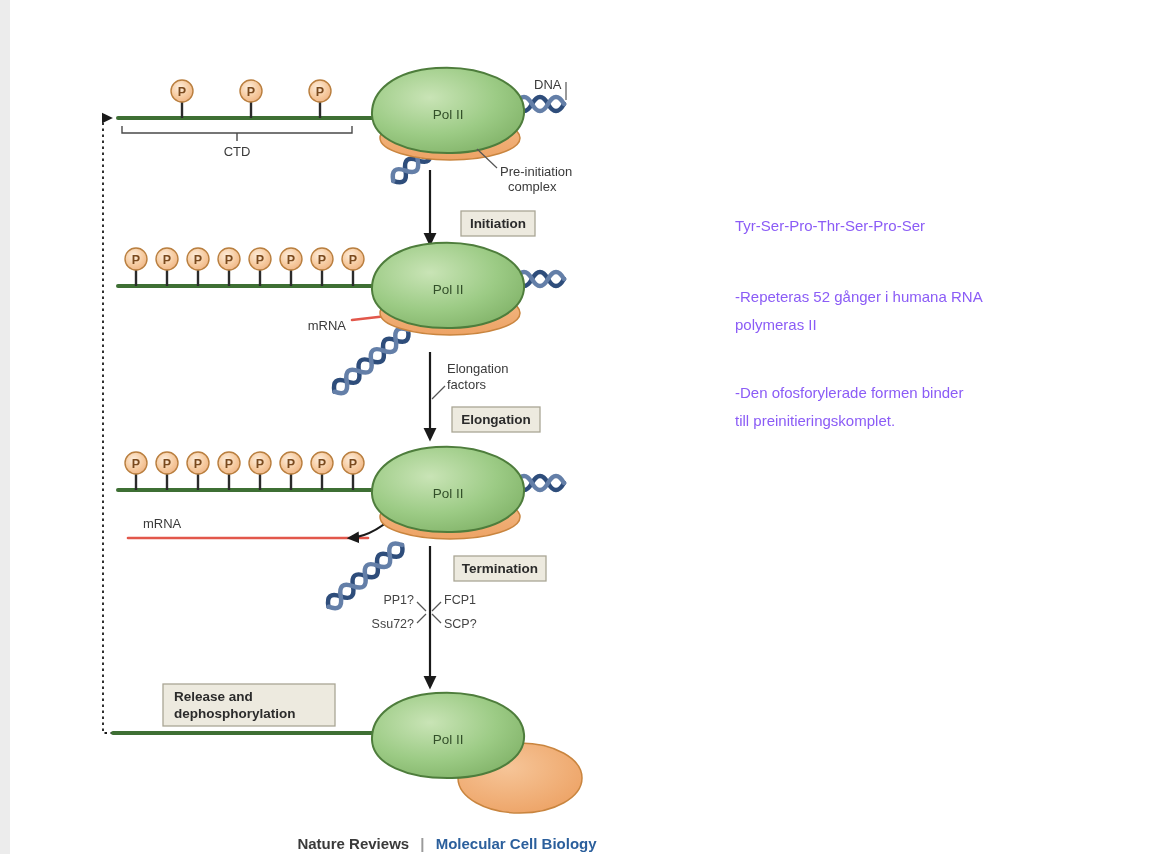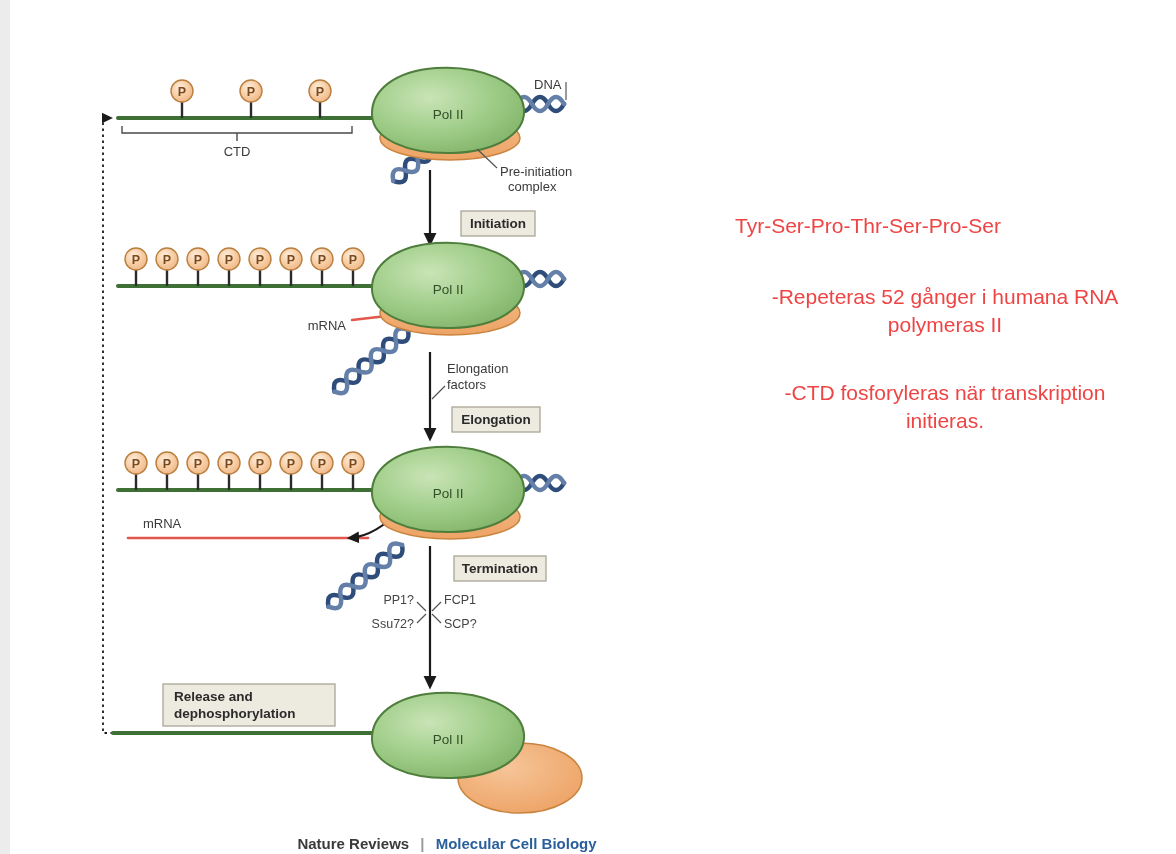--- a/index.html
+++ b/index.html
@@ -1,22 +1,22 @@
 <!DOCTYPE html>
 <html><head>
 <meta charset="utf-8">
 <style>
   * { margin:0; padding:0; box-sizing:border-box; }
   html,body { width:1176px; height:854px; background:#ffffff; overflow:hidden; }
   body { position:relative; font-family:"Liberation Sans", sans-serif; }
   .edge-strip { position:absolute; left:0; top:0; width:10px; height:854px; background:#ececec; }
   .diagram-svg { position:absolute; left:0; top:0; }
-  .notes { position:absolute; left:735px; top:212px; width:420px; font-size:21px; line-height:28px; color:#ef4444; }
+  .notes { position:absolute; left:735px; top:212px; width:420px; font-size:15px; line-height:28px; color:#8b5cf6; }
   .notes .heading { margin-bottom:43px; }
-  .notes .note { margin:0 0 40px 0; white-space:pre-line;text-align:center; }
+  .notes .note { margin:0 0 40px 0; white-space:pre-line; }
 
   svg text { font-family:"Liberation Sans", sans-serif; }
   .lbl    { font-size:13px;  fill:#3a3a3a; }
   .sm     { font-size:12.5px; fill:#444444; }
   .boxlbl { font-size:13.5px; font-weight:bold; fill:#2b2b2b; }
   .pol    { font-size:13.5px; fill:#33502a; }
   .ctd    { stroke:#3e6f34; stroke-width:4; stroke-linecap:round; }
   .mrna   { stroke:#e2574b; stroke-width:2.6; stroke-linecap:round; }
   .arr    { stroke:#1a1a1a; stroke-width:2.2; }
   .arrpath{ fill:none; stroke:#1a1a1a; stroke-width:2; }
@@ -205,15 +205,15 @@
     <tspan fill="#3a3a3a">Nature Reviews</tspan>
     <tspan fill="#9a9a9a" dx="7">|</tspan>
     <tspan fill="#2b5f9c" dx="7">Molecular Cell Biology</tspan>
   </text>
 </svg>
 
 <div class="notes">
   <div class="heading">Tyr-Ser-Pro-Thr-Ser-Pro-Ser</div>
   <p class="note">-Repeteras 52 gånger i humana RNA
 polymeras II</p>
-  <p class="note">-CTD fosforyleras när transkription
-initieras.</p>
+  <p class="note">-Den ofosforylerade formen binder
+till preinitieringskomplet.</p>
 </div>
 
 </body></html>

